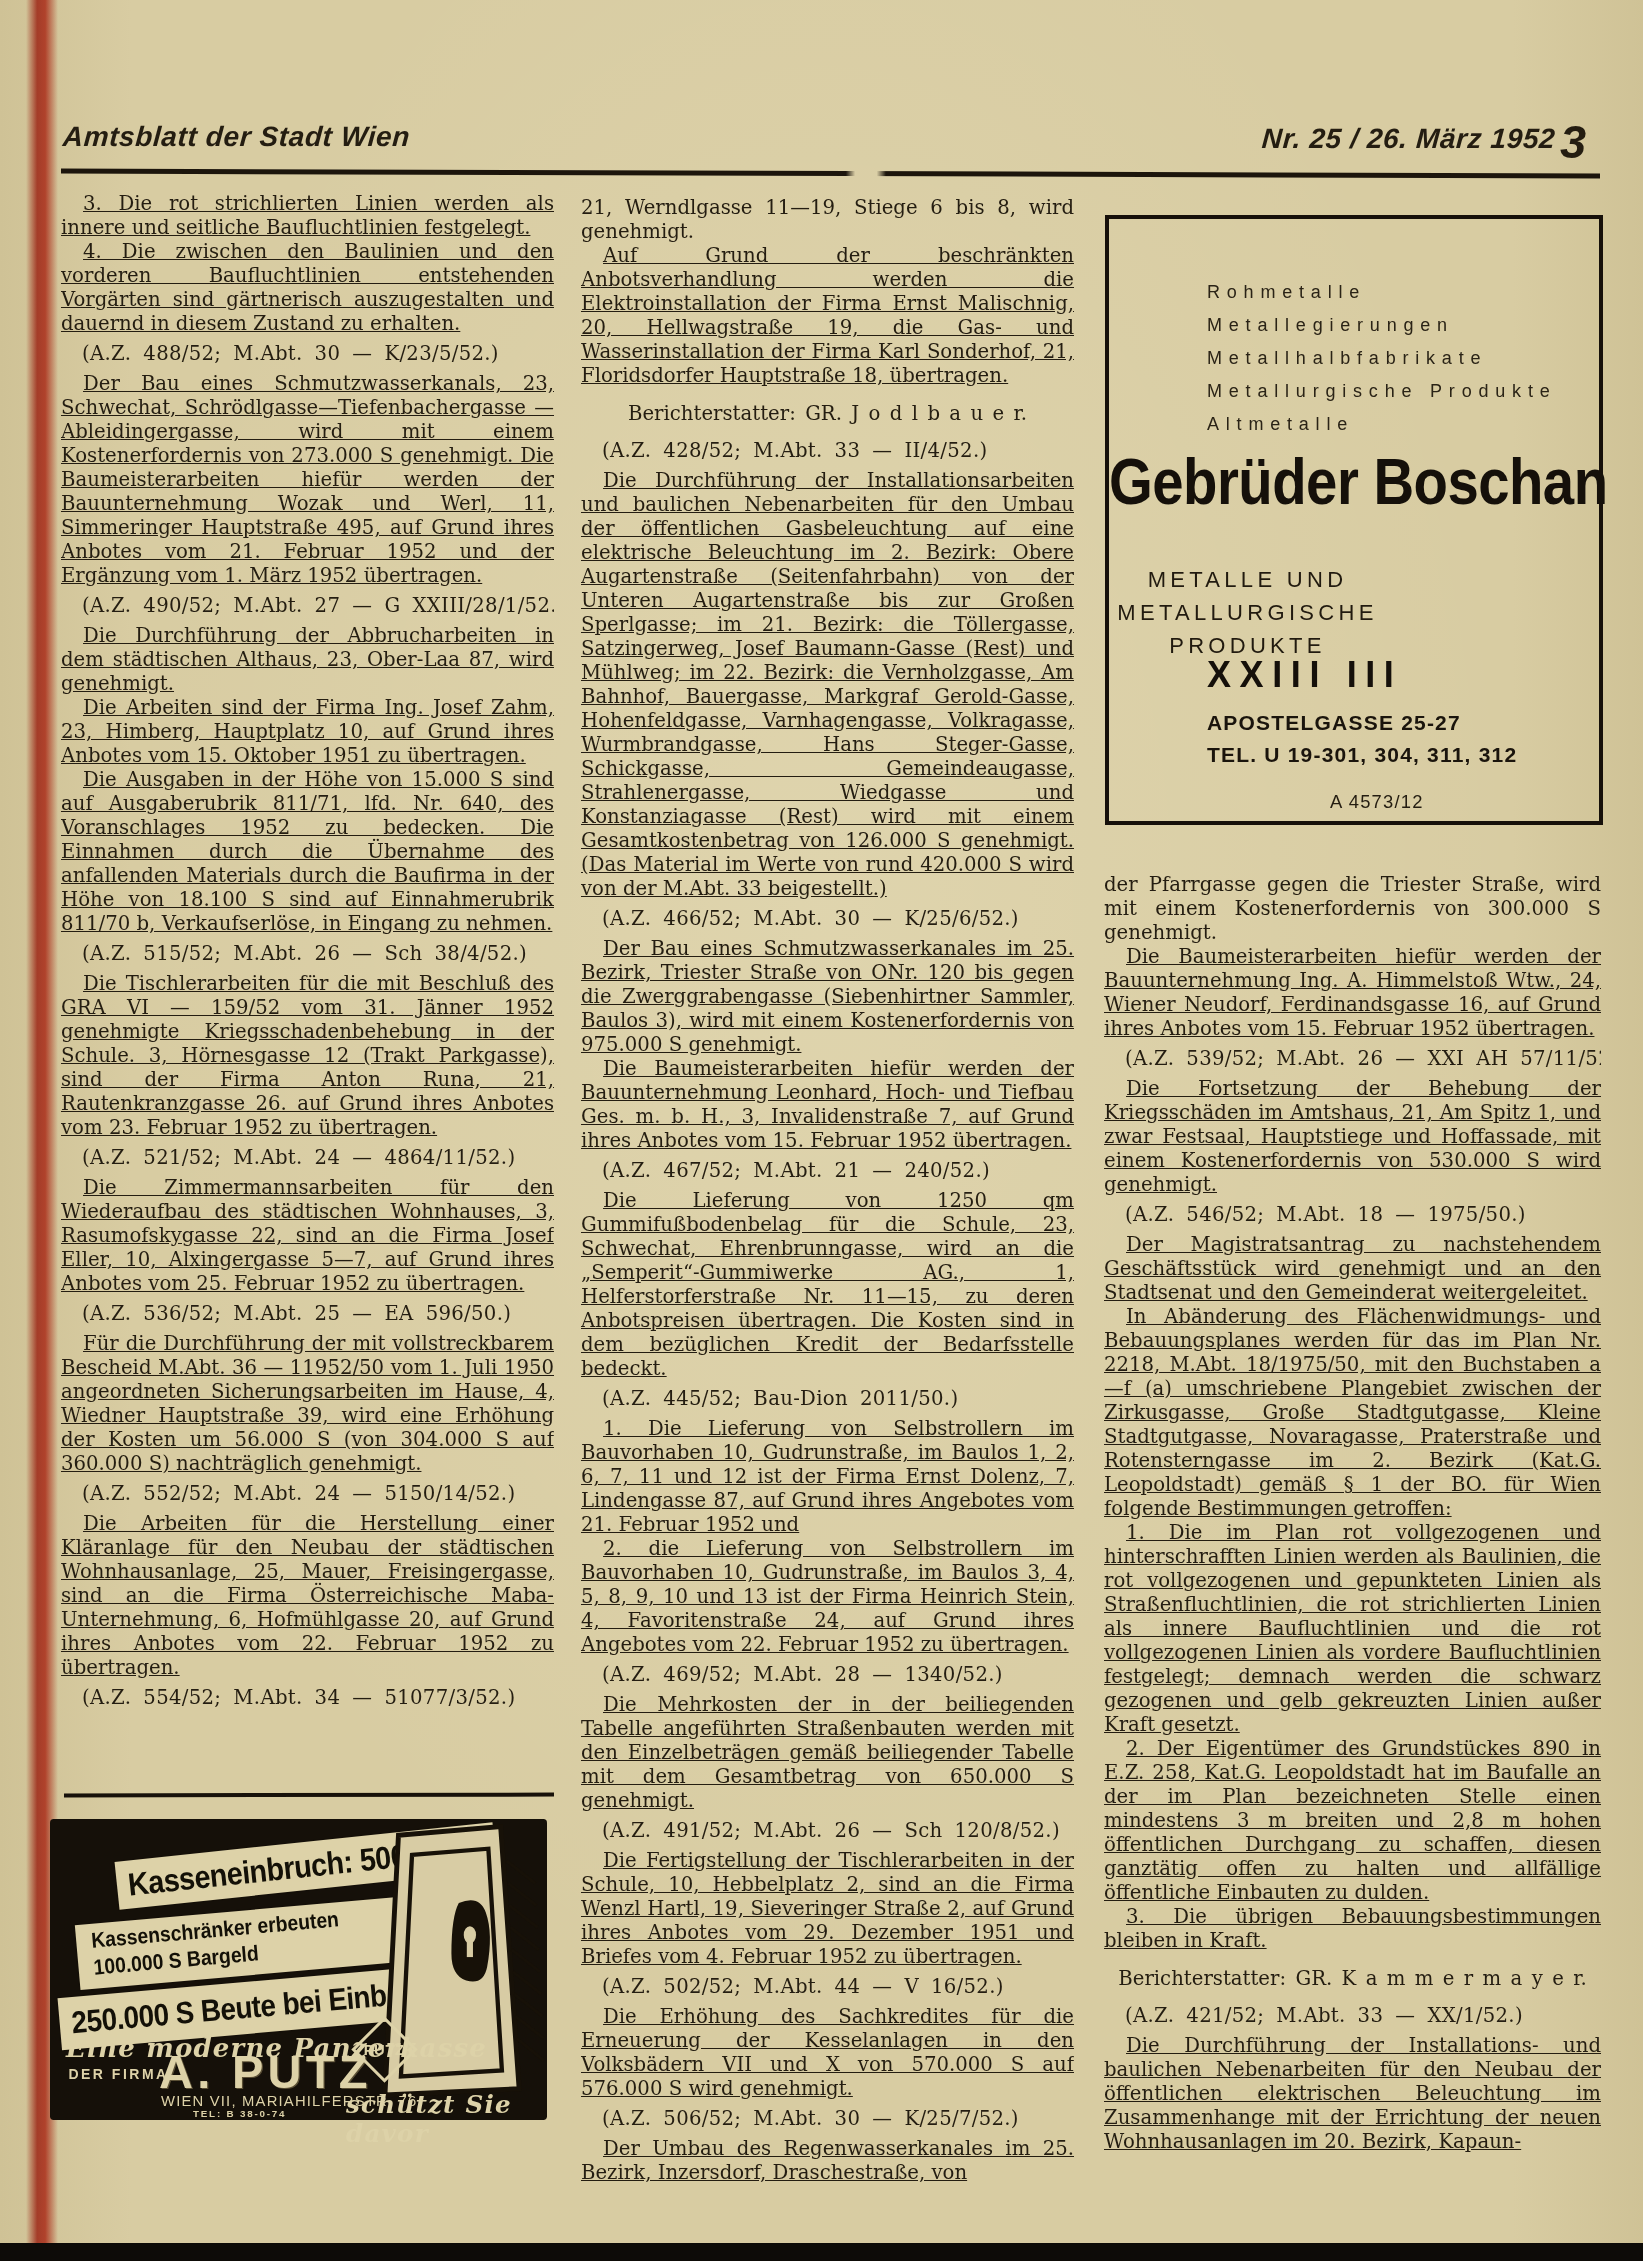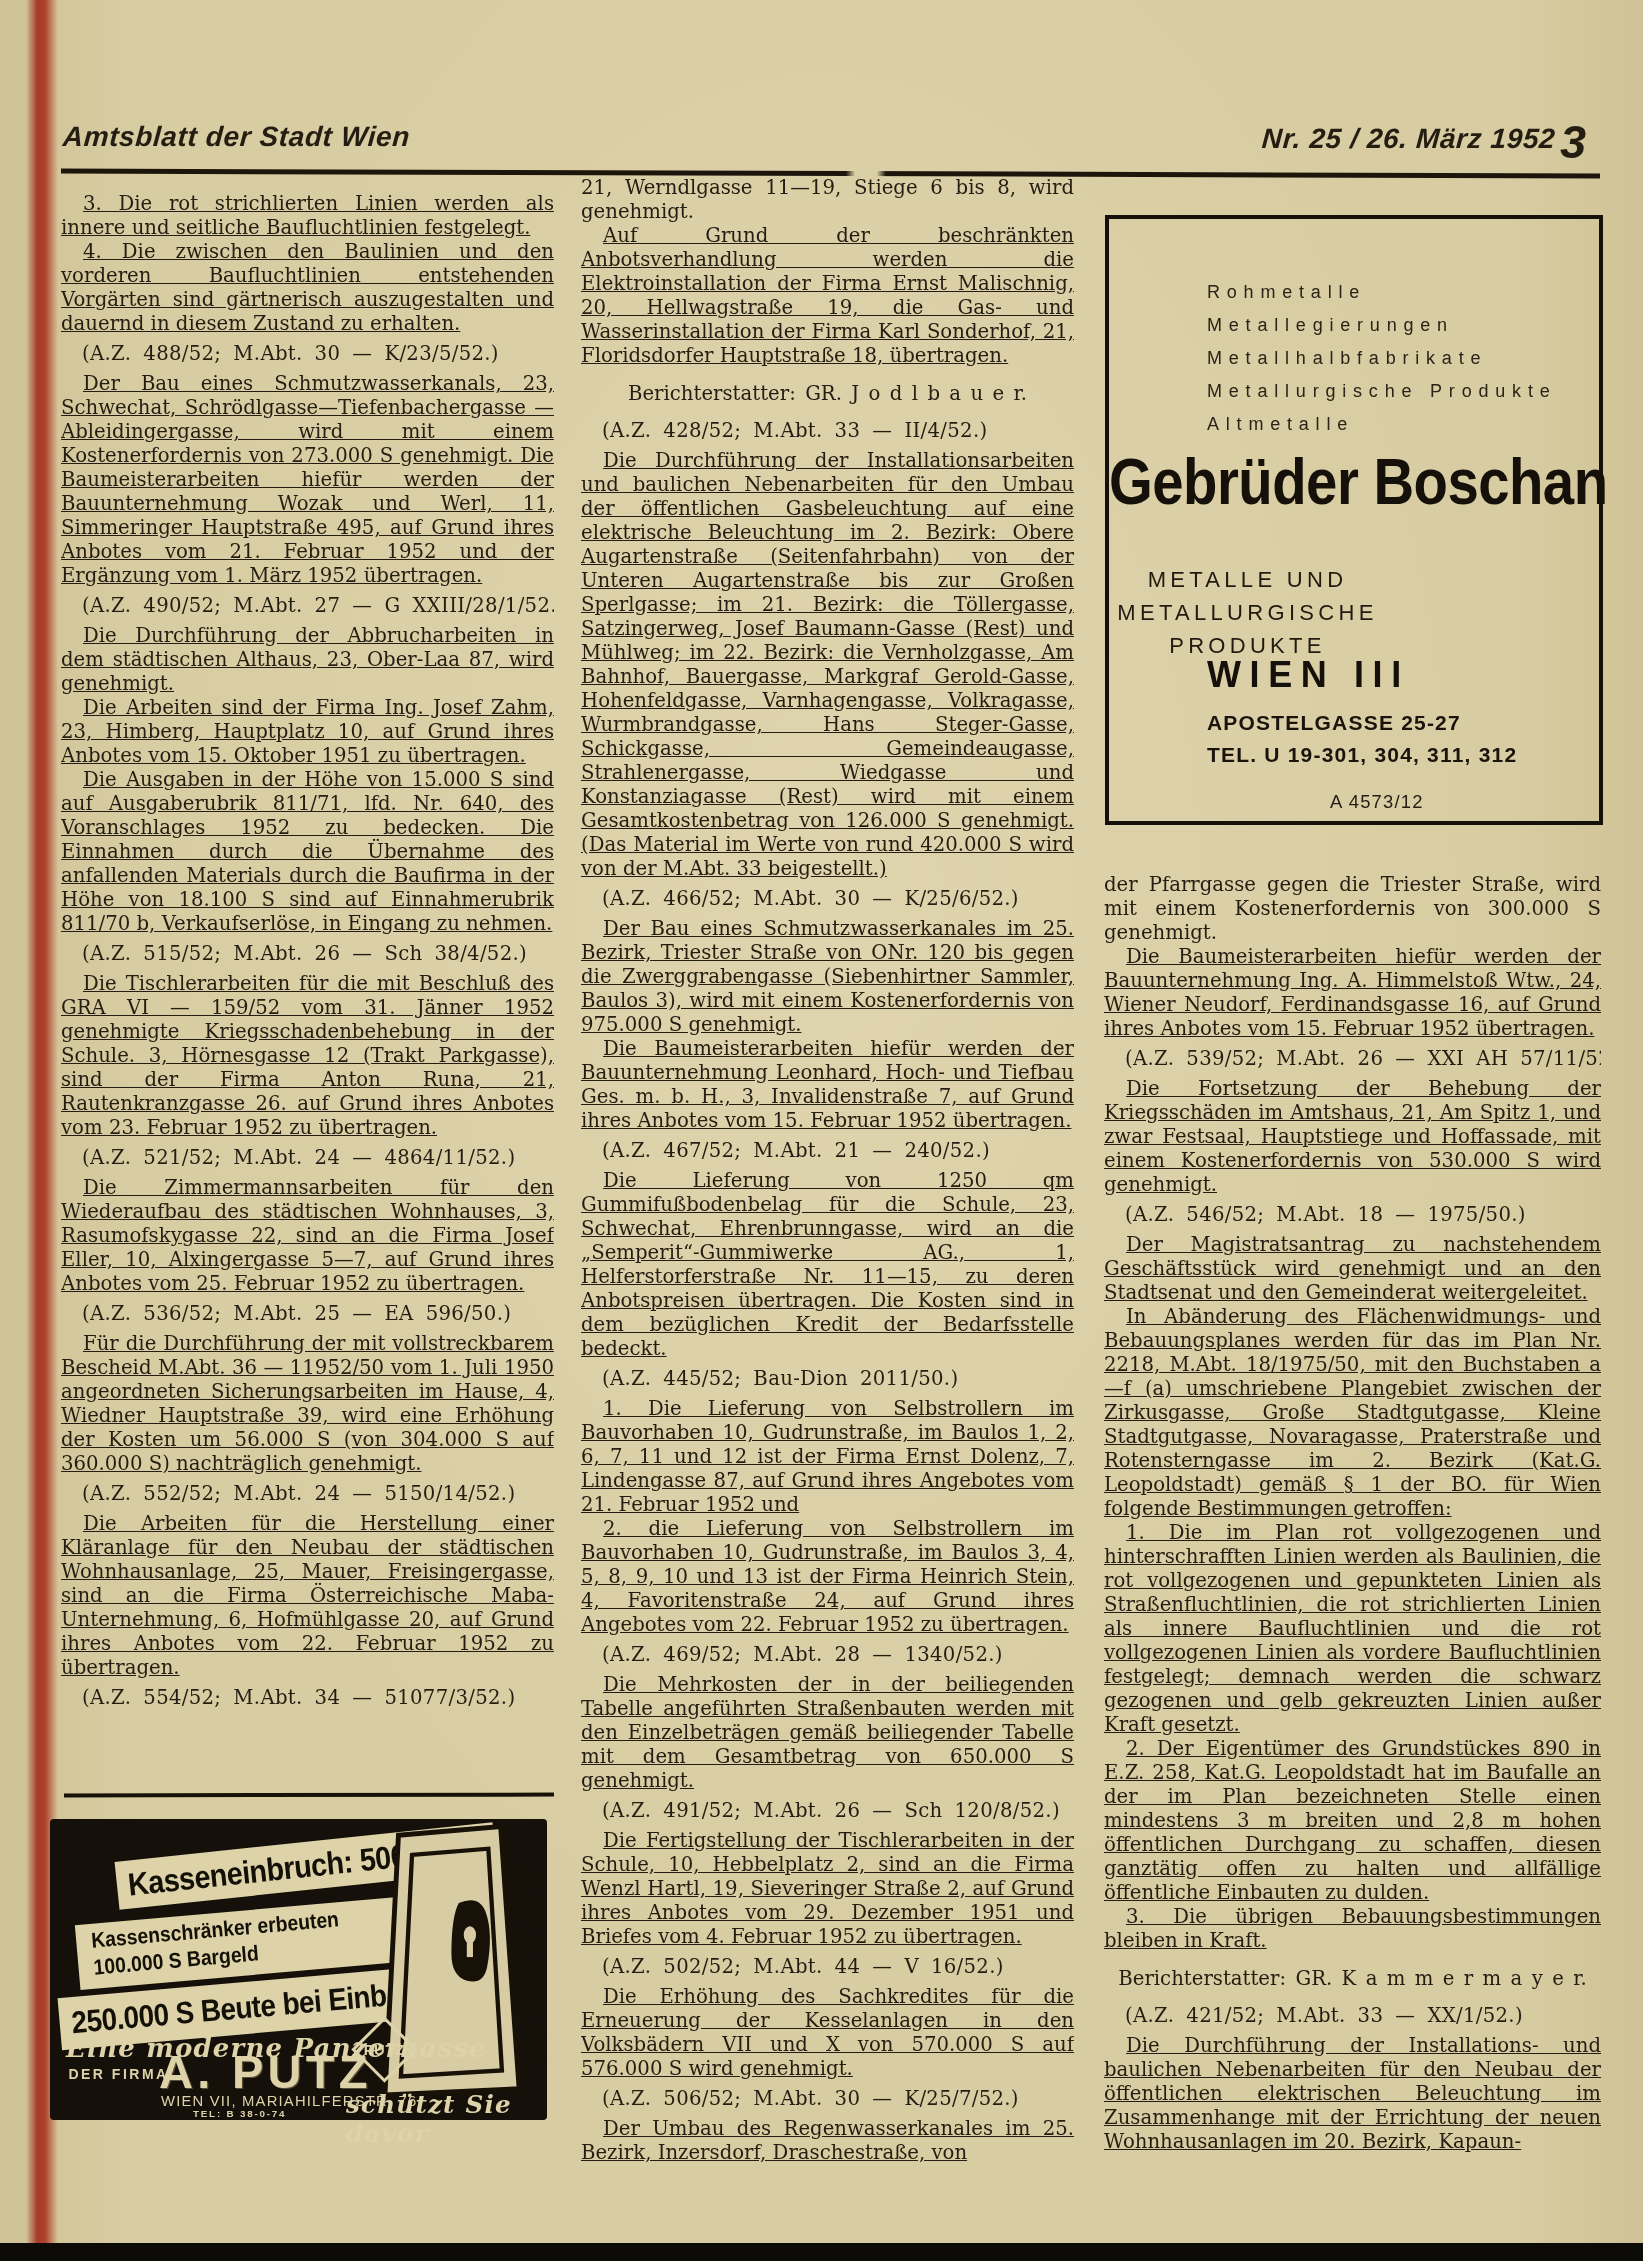--- a/index.html
+++ b/index.html
@@ -22,21 +22,21 @@
     font-weight:bold;font-style:italic;font-size:28px;letter-spacing:0.6px;transform:skewX(-4deg);}
   .hdr-issue{position:absolute;left:1262px;top:123px;font-family:"Liberation Sans",sans-serif;
     font-weight:bold;font-style:italic;font-size:28px;letter-spacing:0.6px;transform:skewX(-4deg);white-space:nowrap;}
   .hdr-page{position:absolute;left:1560px;top:114px;font-family:"Liberation Sans",sans-serif;
     font-weight:bold;font-style:italic;font-size:47px;}
   .hdr-rule{position:absolute;left:61px;top:171px;width:1539px;height:4.9px;transform:rotate(.18deg);
     background:linear-gradient(90deg,#1c150c 0%,#1c150c 51%,rgba(28,21,12,0) 51.6%,rgba(28,21,12,0) 53%,#1c150c 53.6%,#1c150c 100%);}
   
   .col{position:absolute;overflow:hidden;}
   #col-left{left:61px;top:192px;width:493px;height:1590px;}
-  #col-middle{left:581px;top:176px;width:493px;height:2036px;}
+  #col-middle{left:581px;top:196px;width:493px;height:2036px;}
   #col-right-text{left:1104px;top:873px;width:497px;height:1371px;}
   .blk{margin:0;font-size:19.7px;line-height:24px;text-align:justify;}
   .blk.para{text-indent:22px;text-decoration:underline;}
   .blk.para_flush{text-indent:0;}
   .blk.az{margin:6px 0;text-align:left;padding-left:21px;word-spacing:5.5px;letter-spacing:0.3px;white-space:nowrap;}
   .blk.reporter{margin:13.5px 0;text-align:center;word-spacing:3.1px;}
   
   #boschan{position:absolute;left:1105px;top:215px;width:490px;height:602px;border:4.3px solid #16100a;}
   .bos-products{position:absolute;left:98px;top:57px;}
   .boschan-product{font-family:"Liberation Sans","DejaVu Sans",sans-serif;font-size:18px;line-height:33px;
@@ -160,21 +160,21 @@
         <div class="boschan-product">Metallegierungen</div>
         <div class="boschan-product">Metallhalbfabrikate</div>
         <div class="boschan-product">Metallurgische Produkte</div>
         <div class="boschan-product">Altmetalle</div>
       </div>
     <div class="bos-company">Gebrüder Boschan</div>
     <div class="bos-sub">
       <div>METALLE UND</div>
       <div>METALLURGISCHE PRODUKTE</div>
     </div>
-    <div class="bos-city">WIEN III</div>
+    <div class="bos-city">XXIII III</div>
     <div class="bos-addr">APOSTELGASSE 25-27</div>
     <div class="bos-tel">TEL. U 19-301, 304, 311, 312</div>
     <div class="bos-ref">A 4573/12</div>
   </div>
 
   <div class="col1-rule"></div>
 
   <div id="putz">
     <div class="strip strip-1">
       <span class="inner">Kasseneinbruch: 500.0</span>

